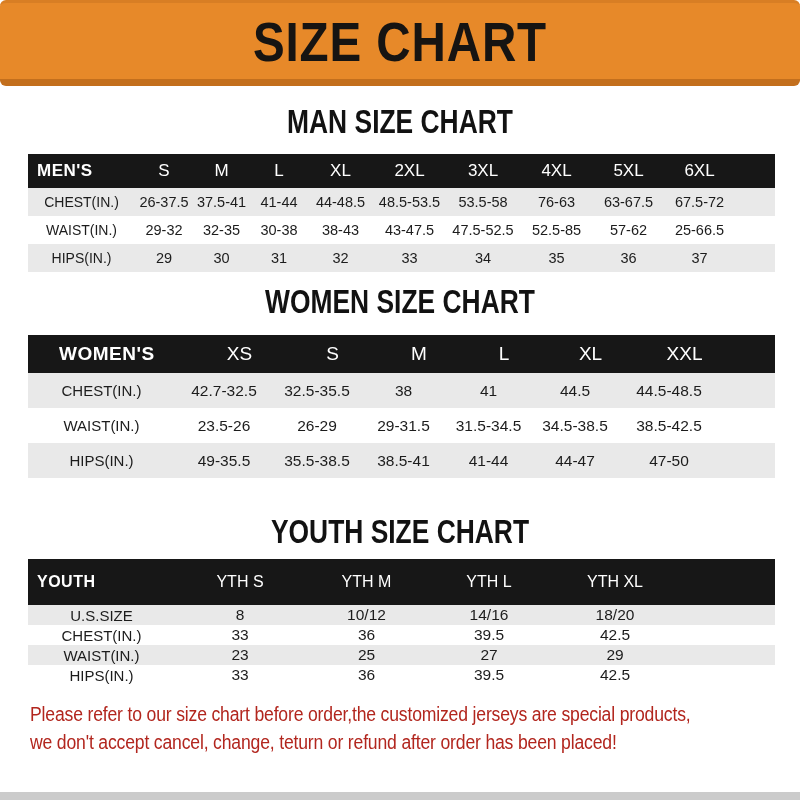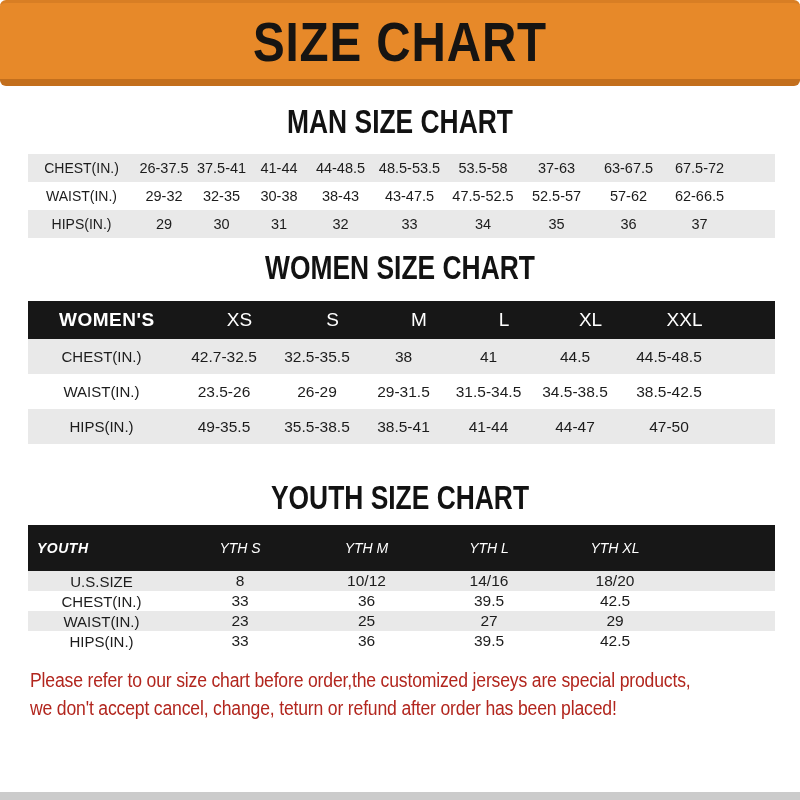--- a/index.html
+++ b/index.html
@@ -77,21 +77,21 @@
   .men   tr.bar th  { font-size: 17px; }
   .men   tr.data    { height: 28px; font-size: 14.5px; color: #1c1c1c; }
   .men   td.lbl     { font-size: 14px; }
 
   .women tr.bar     { height: 38px; }
   .women tr.bar th  { font-size: 19px; padding-left: 31px; }
   .women tr.data    { height: 35px; font-size: 15.5px; color: #1c1c1c; }
   .women td.lbl     { font-size: 15px; }
 
   .youth tr.bar     { height: 46px; }
-  .youth tr.bar th  { font-size: 14px; font-style: italic; }
+  .youth tr.bar th  { font-size: 16px; }
   .youth tr.data    { height: 20px; font-size: 15.5px; color: #1c1c1c; }
   .youth td.lbl     { font-size: 15px; }
 
   .t-men   { margin-top: 14px; }
   .t-women { margin-top: 15px; }
   .t-youth { margin-top: 9px;  }
 
   
   .footer-note {
     margin: 15px 20px 0 30px;
@@ -128,44 +128,57 @@
       <col style="width:58px">
       <col style="width:65px">
     <col style="width:73px">
       <col style="width:74px">
       <col style="width:73px">
       <col style="width:71px">
       <col style="width:71px">
       <col style="width:40px">
   </colgroup>
   <tbody>
+      <tr class="bar">
+    <th class="lbl">MEN'S</th>
+    <th>S</th>
+    <th>M</th>
+    <th>L</th>
+    <th>XL</th>
+    <th>2XL</th>
+    <th>3XL</th>
+    <th>4XL</th>
+    <th>5XL</th>
+    <th>6XL</th>
+    <th></th>
+  </tr>
   <tr class="data r-gray">
     <td class="lbl">CHEST(IN.)</td>
     <td>26-37.5</td>
     <td>37.5-41</td>
     <td>41-44</td>
     <td>44-48.5</td>
     <td>48.5-53.5</td>
     <td>53.5-58</td>
-    <td>37-63</td>
+    <td>76-63</td>
     <td>63-67.5</td>
     <td>67.5-72</td>
     <td></td>
   </tr>
   <tr class="data r-white">
     <td class="lbl">WAIST(IN.)</td>
     <td>29-32</td>
     <td>32-35</td>
     <td>30-38</td>
     <td>38-43</td>
     <td>43-47.5</td>
     <td>47.5-52.5</td>
-    <td>52.5-57</td>
+    <td>52.5-85</td>
     <td>57-62</td>
-    <td>62-66.5</td>
+    <td>25-66.5</td>
     <td></td>
   </tr>
   <tr class="data r-gray">
     <td class="lbl">HIPS(IN.)</td>
     <td>29</td>
     <td>30</td>
     <td>31</td>
     <td>32</td>
     <td>33</td>
     <td>34</td>

